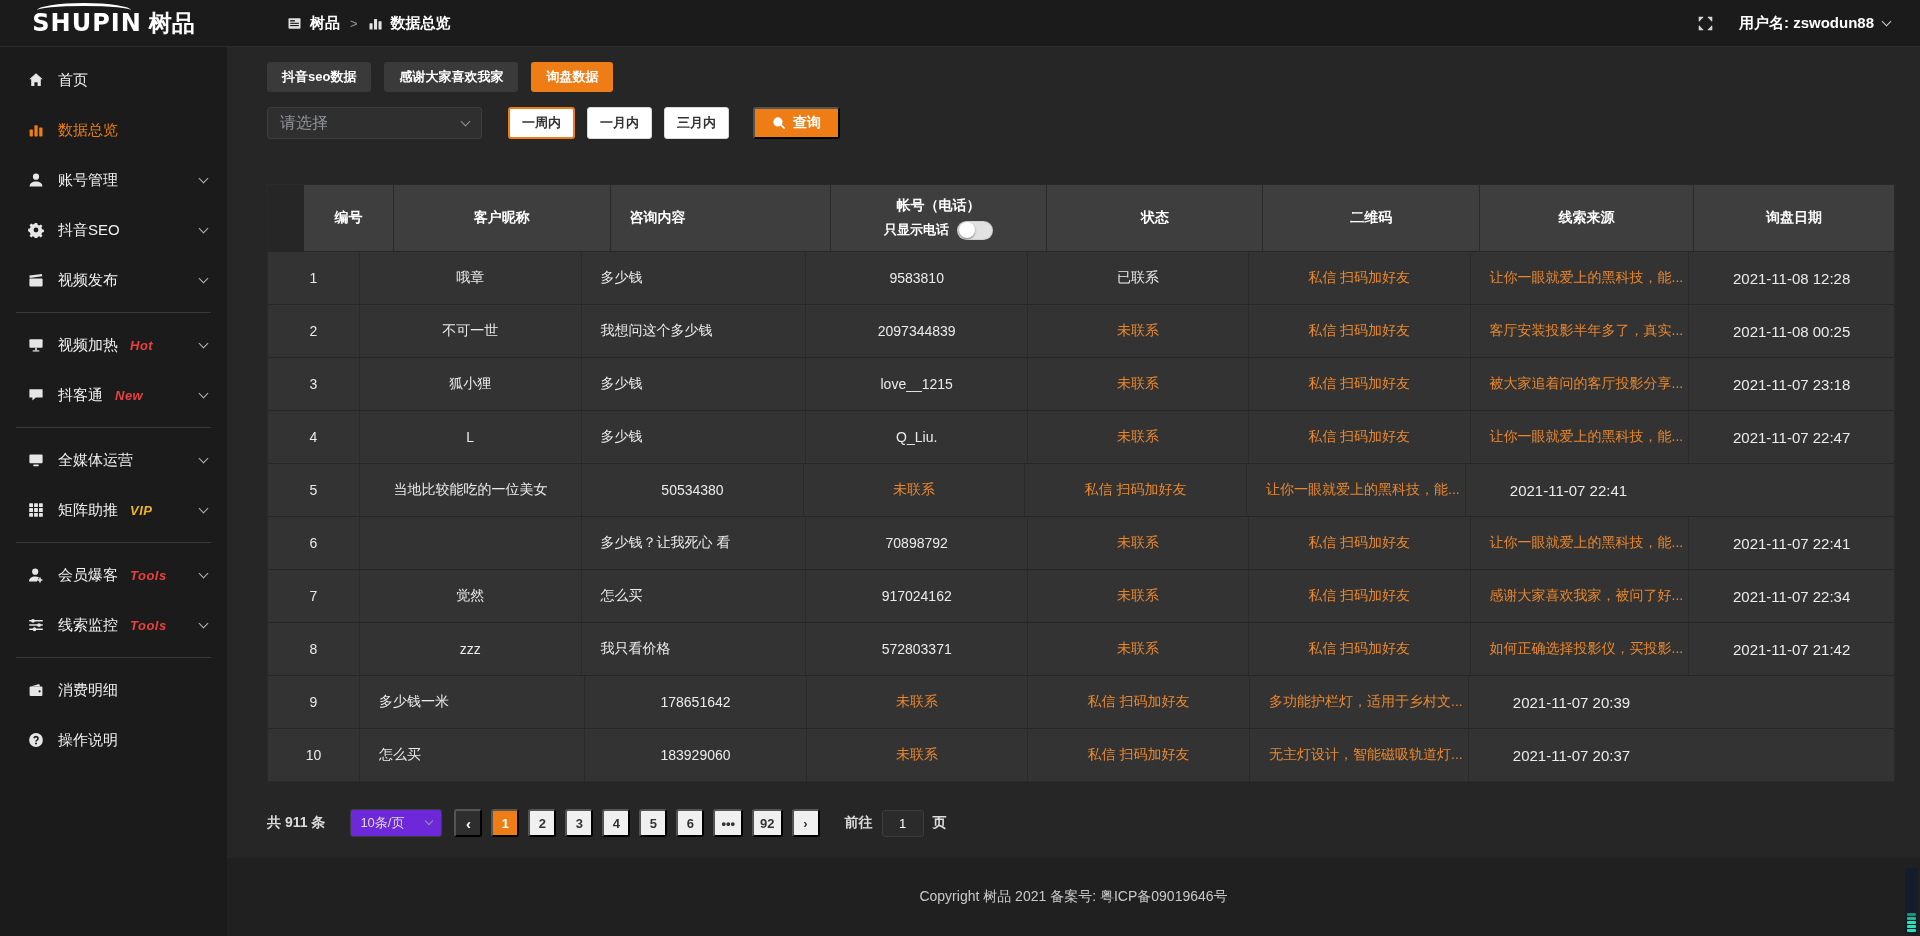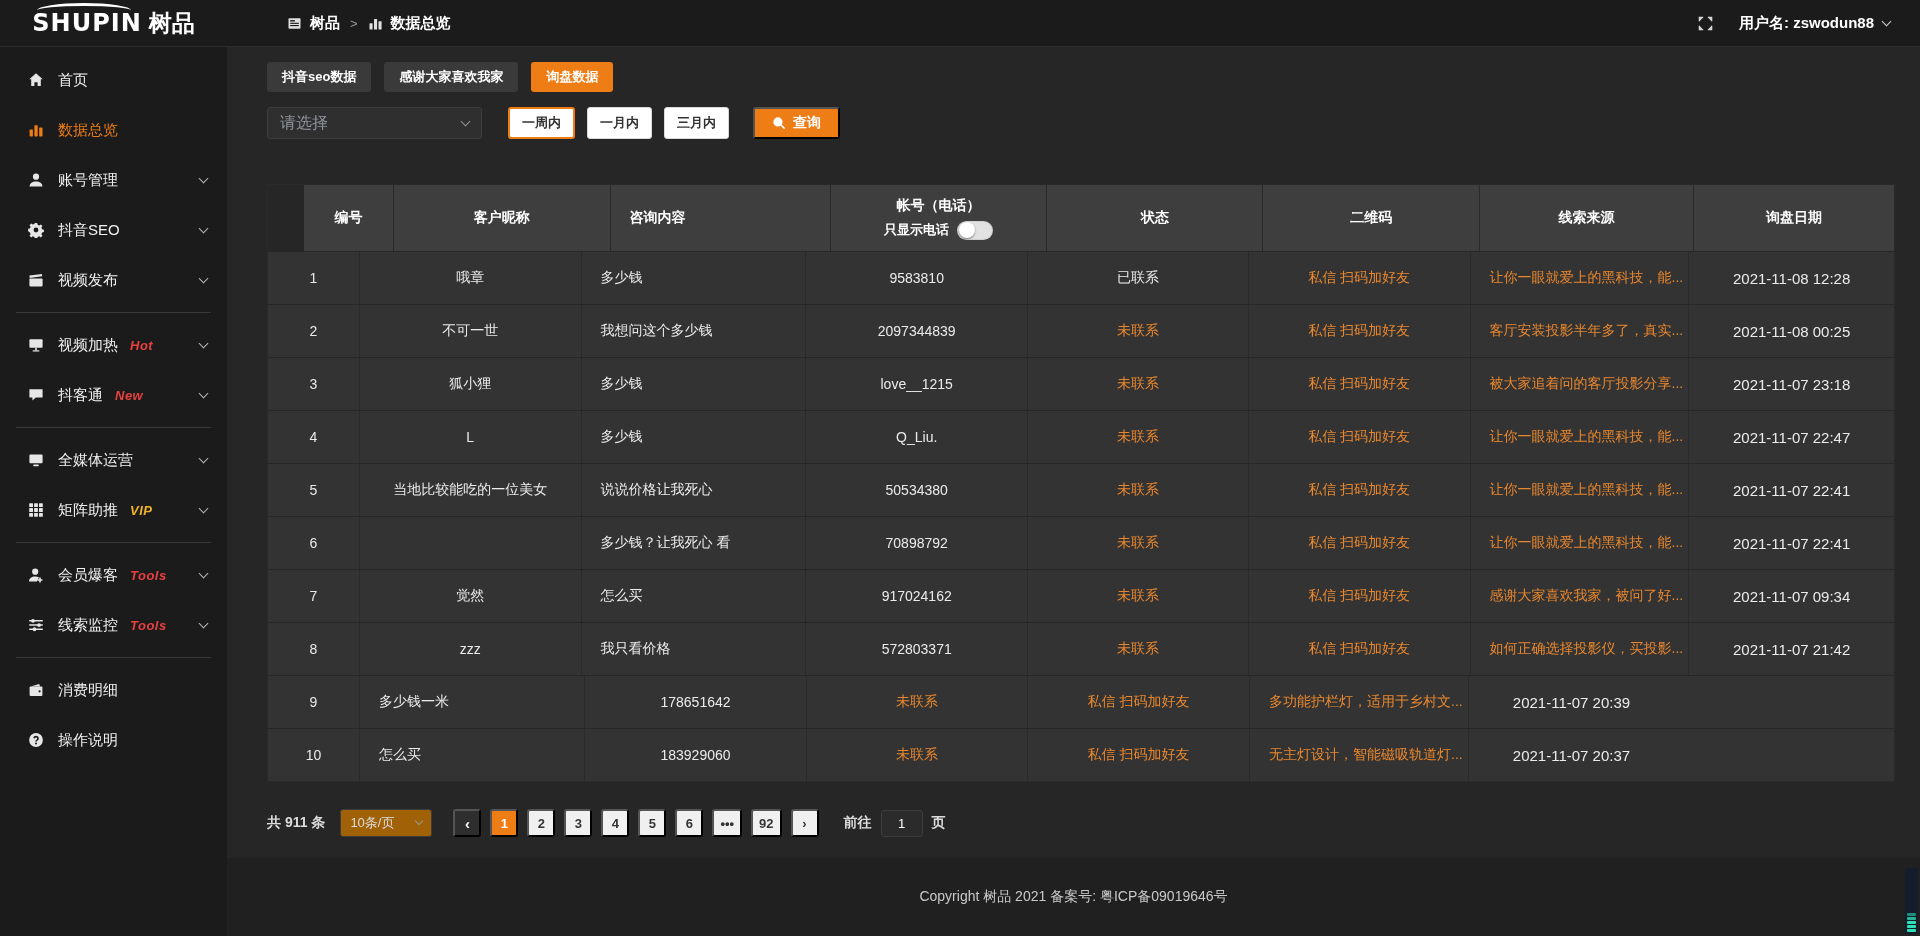--- a/index.html
+++ b/index.html
@@ -113,24 +113,24 @@
   .td{
     display:flex;align-items:center;justify-content:center;font-size:14px;color:#ebebeb;
     border-right:1px solid var(--line);overflow:hidden;white-space:nowrap;
   }
   .td.align-left{justify-content:flex-start;padding-left:19px;}
   .td.orange{color:var(--orange-text);}
   .td.date{font-size:15px;}
 
   
   .pager{display:flex;align-items:center;margin-top:27px;gap:9px;font-size:14px;color:#dcdcdc;}
-  .pager-total{margin-right:6px;font-weight:600;}
+  .pager-total{margin-right:16px;font-weight:600;}
   .size-select{
-    width:92px;height:28px;background:#a16207;border:1px solid #3d3d3d;border-radius:3px;
-    display:flex;align-items:center;padding:0 9px;color:#dcdcdc;font-size:13px;cursor:pointer;margin-right:12px;
+    width:92px;height:28px;background:#6d28d9;border:1px solid #3d3d3d;border-radius:3px;
+    display:flex;align-items:center;padding:0 9px;color:#dcdcdc;font-size:13px;cursor:pointer;margin-right:3px;
   }
   .size-select .chev{margin-left:auto;border-color:#9a9a9a;width:6px;height:6px;}
   .pg-btn{
     min-width:28px;height:28px;padding:0 6px;border-radius:3px;background:#f0f0f0;color:#333;
     font-size:13px;font-weight:700;display:flex;align-items:center;justify-content:center;cursor:pointer;
   }
   .pg-btn.dark{background:#2e2e2e;color:#fff;font-size:15px;}
   .pg-btn.active{background:var(--accent);color:#fff;}
   .goto{display:flex;align-items:center;gap:9px;margin-left:16px;font-weight:600;}
   .goto input{
@@ -432,21 +432,20 @@
           <div class="td align-left" style="width: 225px;">多少钱</div>
           <div class="td" style="width: 222px;">Q_Liu.</div>
           <div class="td orange" style="width: 221px;">未联系</div>
           <div class="td orange" style="width: 222px;">私信 扫码加好友</div>
           <div class="td align-left orange" style="width: 219px;">让你一眼就爱上的黑科技，能...</div>
           <div class="td date" style="width: 205px;">2021-11-07 22:47</div>
         </div>
         <div class="trow">
           <div class="td" style="width: 92px;">5</div>
           <div class="td" style="width: 222px;">当地比较能吃的一位美女</div>
-          <div class="td align-left" style="width: 225px;">说说价格让我死心</div>
           <div class="td" style="width: 222px;">50534380</div>
           <div class="td orange" style="width: 221px;">未联系</div>
           <div class="td orange" style="width: 222px;">私信 扫码加好友</div>
           <div class="td align-left orange" style="width: 219px;">让你一眼就爱上的黑科技，能...</div>
           <div class="td date" style="width: 205px;">2021-11-07 22:41</div>
         </div>
         <div class="trow">
           <div class="td" style="width: 92px;">6</div>
           <div class="td" style="width: 222px;"></div>
           <div class="td align-left" style="width: 225px;">多少钱？让我死心 看</div>
@@ -457,21 +456,21 @@
           <div class="td date" style="width: 205px;">2021-11-07 22:41</div>
         </div>
         <div class="trow">
           <div class="td" style="width: 92px;">7</div>
           <div class="td" style="width: 222px;">觉然</div>
           <div class="td align-left" style="width: 225px;">怎么买</div>
           <div class="td" style="width: 222px;">917024162</div>
           <div class="td orange" style="width: 221px;">未联系</div>
           <div class="td orange" style="width: 222px;">私信 扫码加好友</div>
           <div class="td align-left orange" style="width: 219px;">感谢大家喜欢我家，被问了好...</div>
-          <div class="td date" style="width: 205px;">2021-11-07 09:34</div>
+          <div class="td date" style="width: 205px;">2021-11-07 22:34</div>
         </div>
         <div class="trow">
           <div class="td" style="width: 92px;">8</div>
           <div class="td" style="width: 222px;">zzz</div>
           <div class="td align-left" style="width: 225px;">我只看价格</div>
           <div class="td" style="width: 222px;">572803371</div>
           <div class="td orange" style="width: 221px;">未联系</div>
           <div class="td orange" style="width: 222px;">私信 扫码加好友</div>
           <div class="td align-left orange" style="width: 219px;">如何正确选择投影仪，买投影...</div>
           <div class="td date" style="width: 205px;">2021-11-07 21:42</div>

